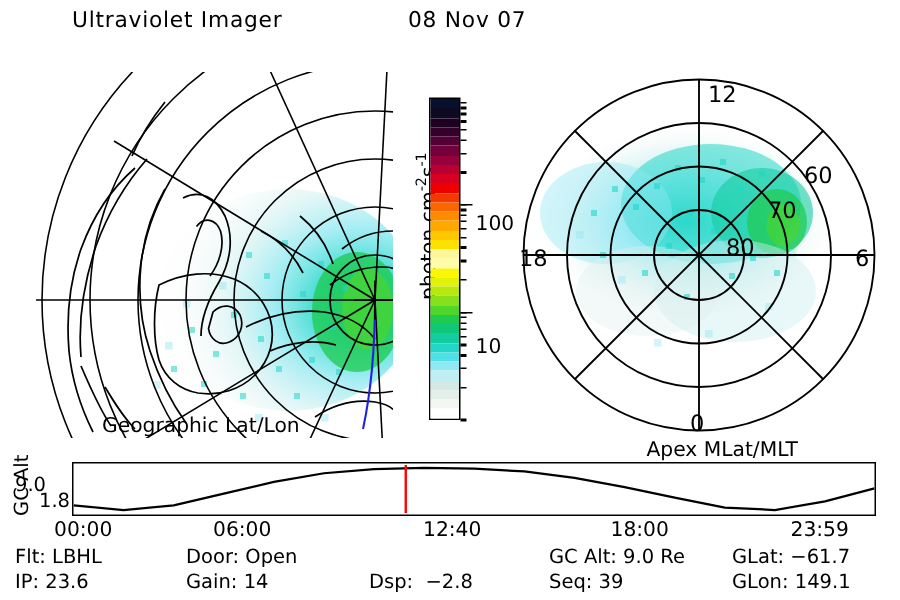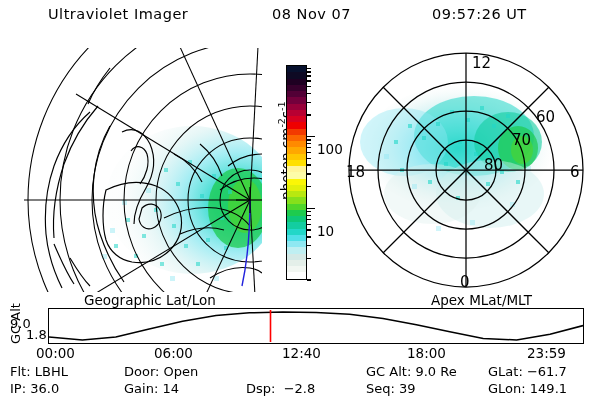--- a/index.html
+++ b/index.html
@@ -37,21 +37,21 @@
     font-size:13.5px;text-align:center;white-space:nowrap;
   }
   .cbar-axis-title sup{font-size:9.5px;vertical-align:super;}
 
   
   .mlt-panel{position:absolute;left:340px;top:44px;width:258px;height:250px;overflow:hidden;}
   .mlt-panel svg{position:absolute;left:0;top:0;}
 
   
   .cap{position:absolute;font-size:13.5px;white-space:nowrap;}
-  .cap-geo{left:68px;top:292px;margin-left:16px;}
+  .cap-geo{left:68px;top:276px;}
   .cap-mlt{left:408px;top:292px;margin-left:23px;}
 
   
   .orbit{position:absolute;left:48px;top:308px;width:536px;height:36px;border:1.3px solid #000;box-sizing:border-box;}
   .orbit svg{position:absolute;left:0;top:0;}
   .orb-ylab{position:absolute;font-size:13px;white-space:nowrap;text-align:right;}
   .orb-ylab.hi{left:10px;top:316px;}
   .orb-ylab.lo{left:10px;top:327px;margin-left:16px;}
   .orb-ytitle{
     position:absolute;left:-15px;top:316px;width:60px;
@@ -67,21 +67,20 @@
   .status .r1{top:17px;}
 </style>
 </head>
 <body>
 
 <div class="root">
 
   <div class="header">
     <span class="hdr-title">Ultraviolet Imager</span>
     <span class="hdr-date">08 Nov 07</span>
-    <span class="hdr-time">09:57:26 UT</span>
   </div>
 
   <div class="geo-panel">
     <svg width="248" height="244" viewBox="0 0 248 244">
       <defs>
         <clipPath id="geoClip">
             <rect x="0" y="0" width="248" height="244"></rect>
           </clipPath>
         <radialGradient id="auroraG" cx="0.78" cy="0.52" r="0.72">
           <stop offset="0%" stop-color="#13cda0" stop-opacity="0.95"></stop>
@@ -349,31 +348,31 @@
   <div class="orb-ylab lo">1.8</div>
 
   <div class="orbit">
     <svg width="534" height="34" viewBox="0 0 534 34">
       <polyline id="orbitCurve" fill="none" stroke="#000000" stroke-width="1.5" points="0.0,27.9 33.4,31.0 66.8,27.9 100.2,20.1 133.6,12.3 167.0,6.5 200.4,3.8 233.8,3.0 267.2,3.4 300.6,5.3 334.0,9.6 367.4,15.8 400.8,22.8 434.2,29.4 467.6,31.0 501.0,25.2 534.0,16.6"></polyline>
       <line id="orbitMarker" y1="1" y2="33" stroke="#ff0000" stroke-width="1.6" x1="221.5" x2="221.5"></line>
     </svg>
   </div>
 
   <div class="orb-xlab" style="left:36px">00:00</div>
-  <div class="orb-xlab" style="left:154px">06:00</div>
+  <div class="orb-xlab" style="left:142px">06:00</div>
   <div class="orb-xlab" style="left:282px">12:40</div>
   <div class="orb-xlab" style="left:407px">18:00</div>
   <div class="orb-xlab" style="left:527px">23:59</div>
 
   <div class="status">
     <div class="cell r0" style="left:10px"><span>Flt:</span> <span>LBHL</span></div>
     <div class="cell r0" style="left:124px"><span>Door:</span> <span>Open</span></div>
     <div class="cell r0" style="left:366px"><span>GC Alt:</span> <span>9.0 Re</span></div>
     <div class="cell r0" style="left:488px"><span>GLat:</span> <span>−61.7</span></div>
 
-    <div class="cell r1" style="left:10px"><span>IP:</span> <span>36.0</span></div>
+    <div class="cell r1" style="left:10px"><span>IP:</span> <span>23.6</span></div>
     <div class="cell r1" style="left:124px"><span>Gain:</span> <span>14</span></div>
     <div class="cell r1" style="left:246px"><span>Dsp:</span> &nbsp;<span>−2.8</span></div>
     <div class="cell r1" style="left:366px"><span>Seq:</span> <span>39</span></div>
     <div class="cell r1" style="left:488px"><span>GLon:</span> <span>149.1</span></div>
   </div>
 
 </div>
 
 </body></html>

